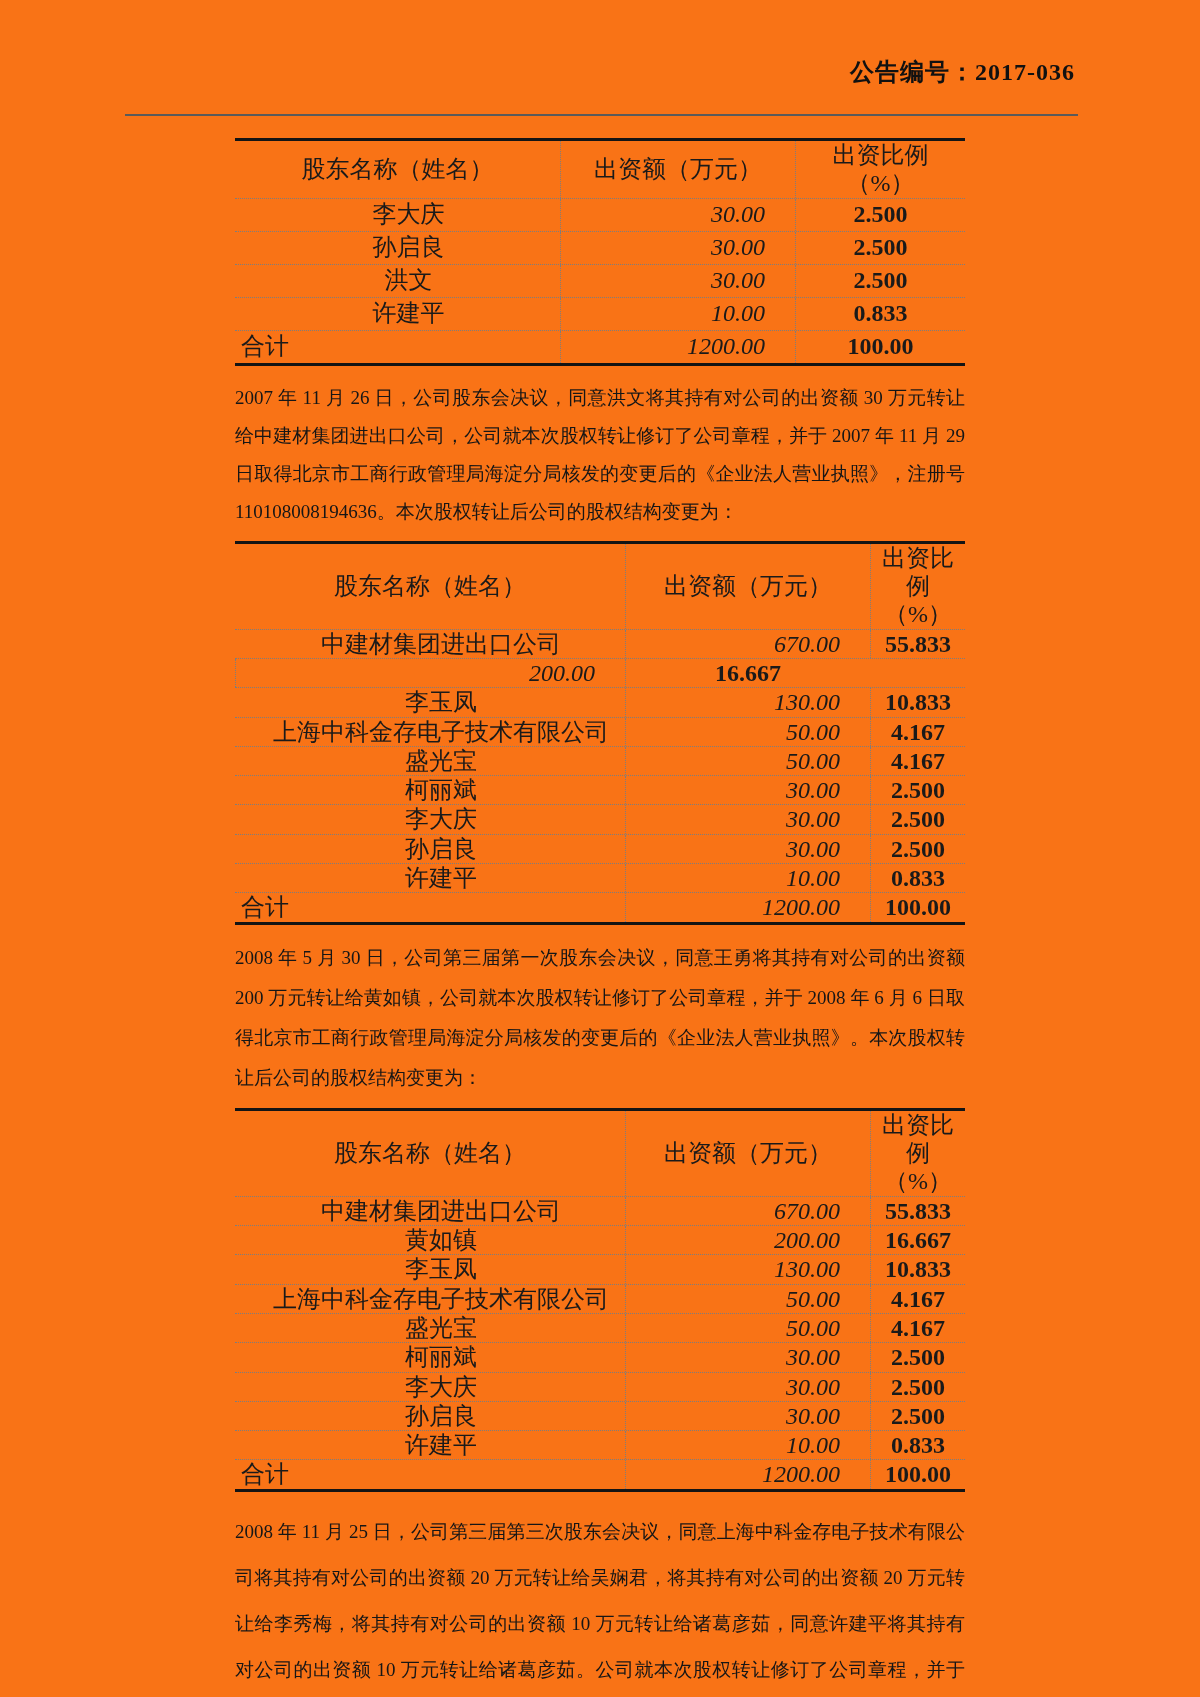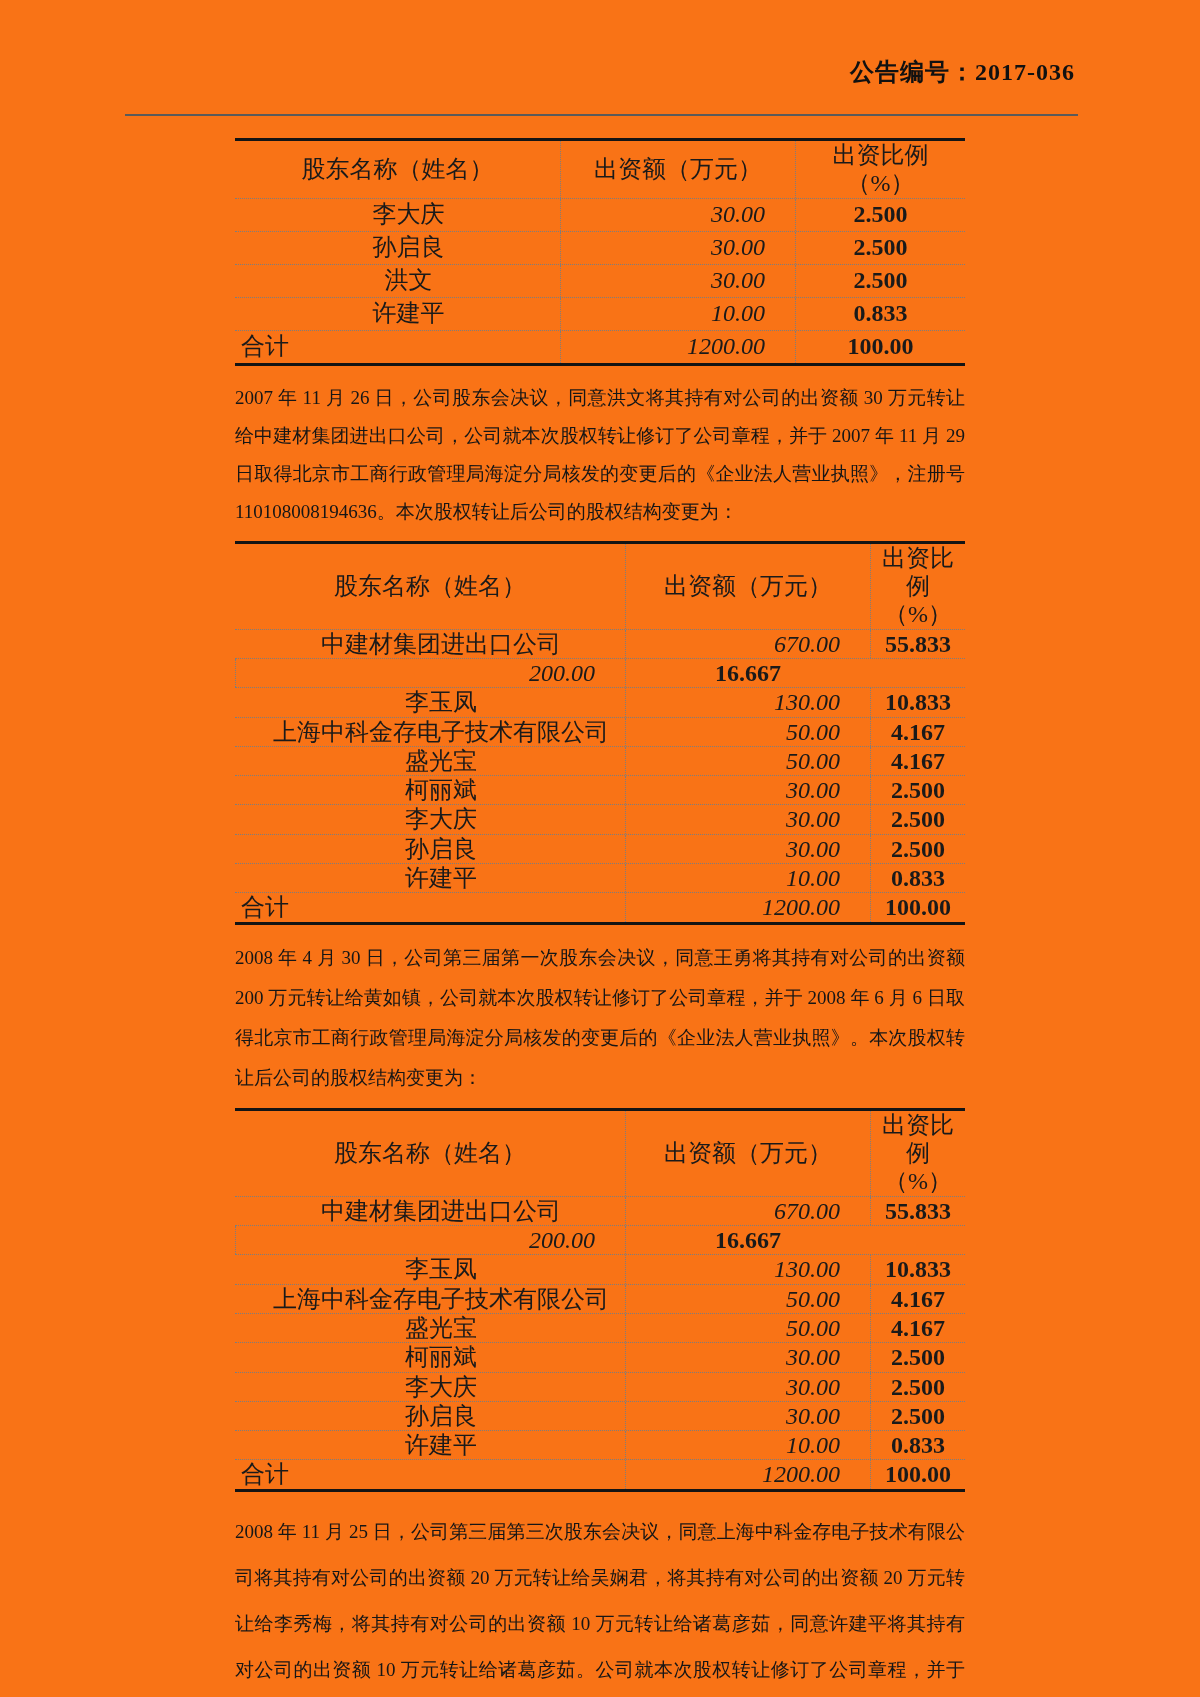--- a/index.html
+++ b/index.html
@@ -263,21 +263,21 @@
           </div>
           <div class="td c1">
             <span>1200.00</span>
           </div>
           <div class="td c2">
             <span>100.00</span>
           </div>
         </div>
       </div>
 
-    <div class="para para-2">2008 年 4 月 30 日，公司第三届第一次股东会决议，同意王勇将其持有对公司的出资额 200 万元转让给黄如镇，公司就本次股权转让修订了公司章程，并于 2008 年 6 月 6 日取得北京市工商行政管理局海淀分局核发的变更后的《企业法人营业执照》。本次股权转让后公司的股权结构变更为：</div>
+    <div class="para para-2">2008 年 5 月 30 日，公司第三届第一次股东会决议，同意王勇将其持有对公司的出资额 200 万元转让给黄如镇，公司就本次股权转让修订了公司章程，并于 2008 年 6 月 6 日取得北京市工商行政管理局海淀分局核发的变更后的《企业法人营业执照》。本次股权转让后公司的股权结构变更为：</div>
 
     <div class="tbl tbl-narrow">
         <div class="tr head">
           <div class="td c0">
             <span>股东名称（姓名）</span>
           </div>
           <div class="td c1">
             <span>出资额（万元）</span>
           </div>
           <div class="td c2">
@@ -290,20 +290,23 @@
             <span>中建材集团进出口公司</span>
           </div>
           <div class="td c1">
             <span>670.00</span>
           </div>
           <div class="td c2">
             <span>55.833</span>
           </div>
         </div>
         <div class="tr data">
+          <div class="td c0">
+            <span>黄如镇</span>
+          </div>
           <div class="td c1">
             <span>200.00</span>
           </div>
           <div class="td c2">
             <span>16.667</span>
           </div>
         </div>
         <div class="tr data">
           <div class="td c0">
             <span>李玉凤</span>

